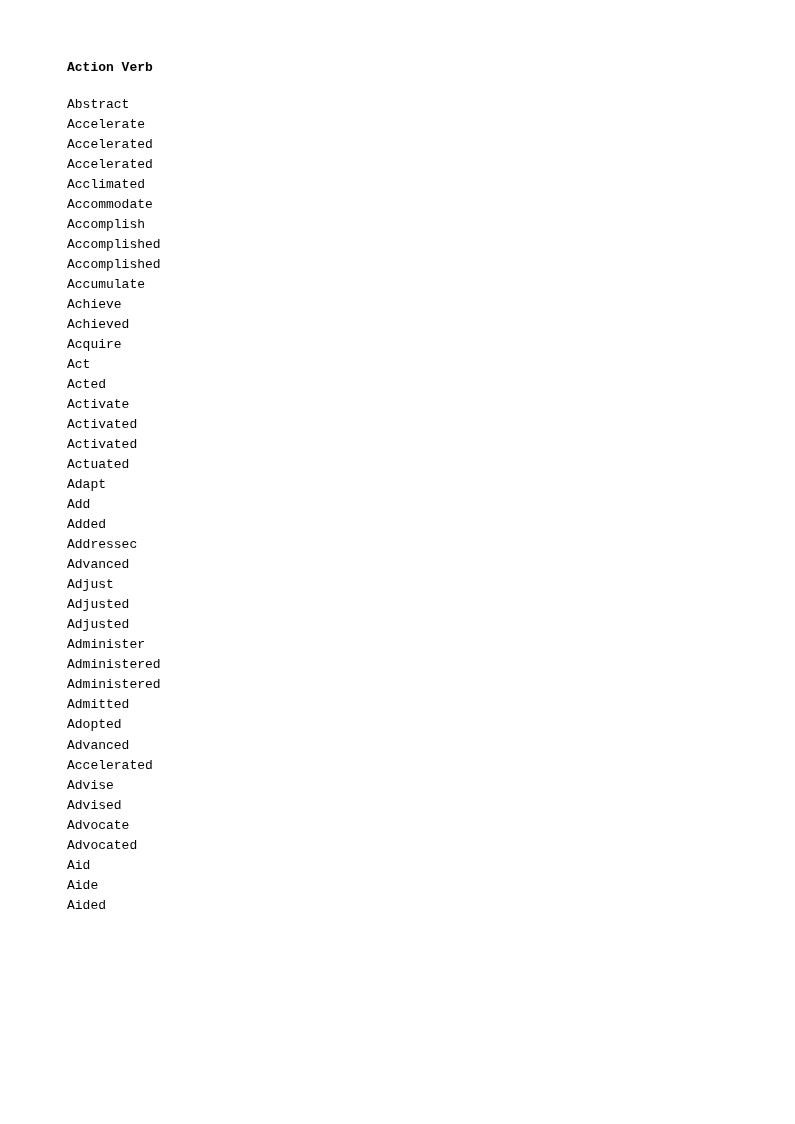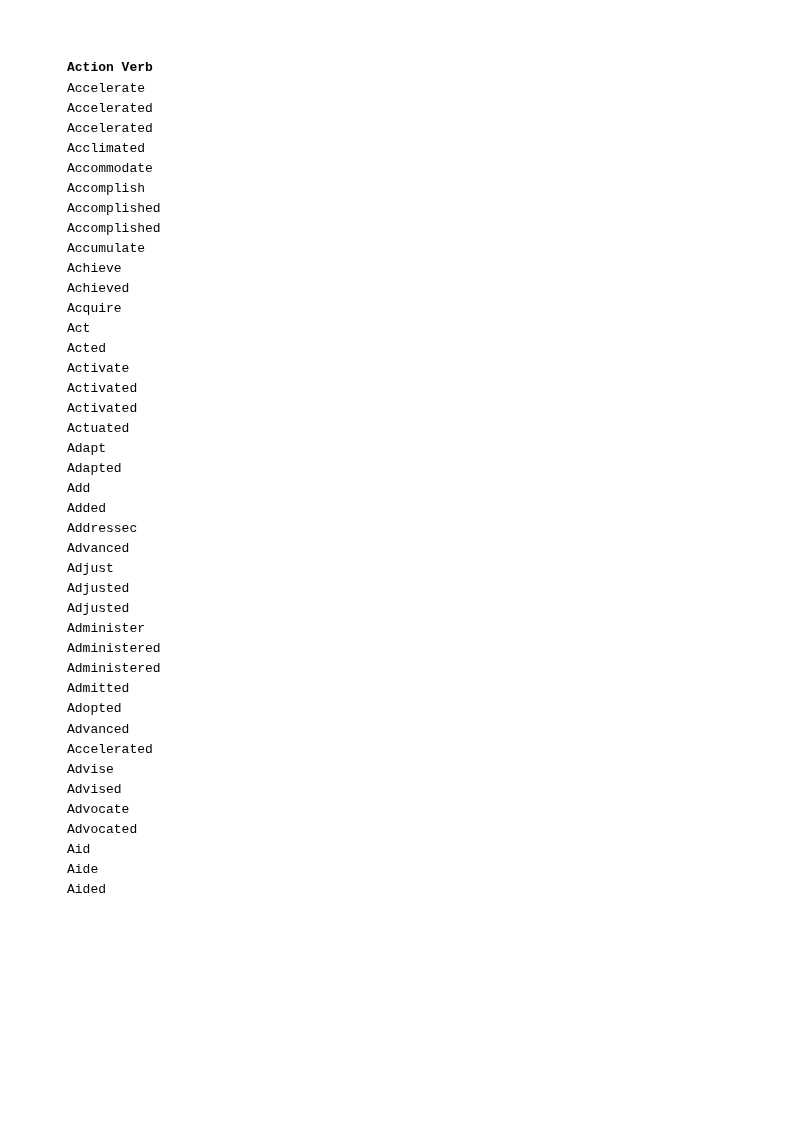--- a/index.html
+++ b/index.html
@@ -11,54 +11,54 @@
       background: #ffffff;
       font-family: 'Courier New', Courier, monospace;
       font-size: 13px;
       color: #000000;
       padding: 60px 67px;
       width: 795px;
       min-height: 1124px;
     }
     .column-header {
       font-weight: bold;
-      margin-bottom: 4px;
+      margin-bottom: 20px;
     }
     .word-list {
       list-style: none;
     }
     .word-list li {
       line-height: 1.54;
     }
   </style>
 </head>
 <body>
 
 <div class="column-header">Action Verb</div>
 <ul class="word-list" id="word-list-container">
+<li>Abstract</li>
     <li>Accelerate</li>
     <li>Accelerated</li>
     <li>Accelerated</li>
     <li>Acclimated</li>
     <li>Accommodate</li>
     <li>Accomplish</li>
     <li>Accomplished</li>
     <li>Accomplished</li>
     <li>Accumulate</li>
     <li>Achieve</li>
     <li>Achieved</li>
     <li>Acquire</li>
     <li>Act</li>
     <li>Acted</li>
     <li>Activate</li>
     <li>Activated</li>
     <li>Activated</li>
     <li>Actuated</li>
     <li>Adapt</li>
-    <li>Adapted</li>
     <li>Add</li>
     <li>Added</li>
     <li>Addressec</li>
     <li>Advanced</li>
     <li>Adjust</li>
     <li>Adjusted</li>
     <li>Adjusted</li>
     <li>Administer</li>
     <li>Administered</li>
     <li>Administered</li>

